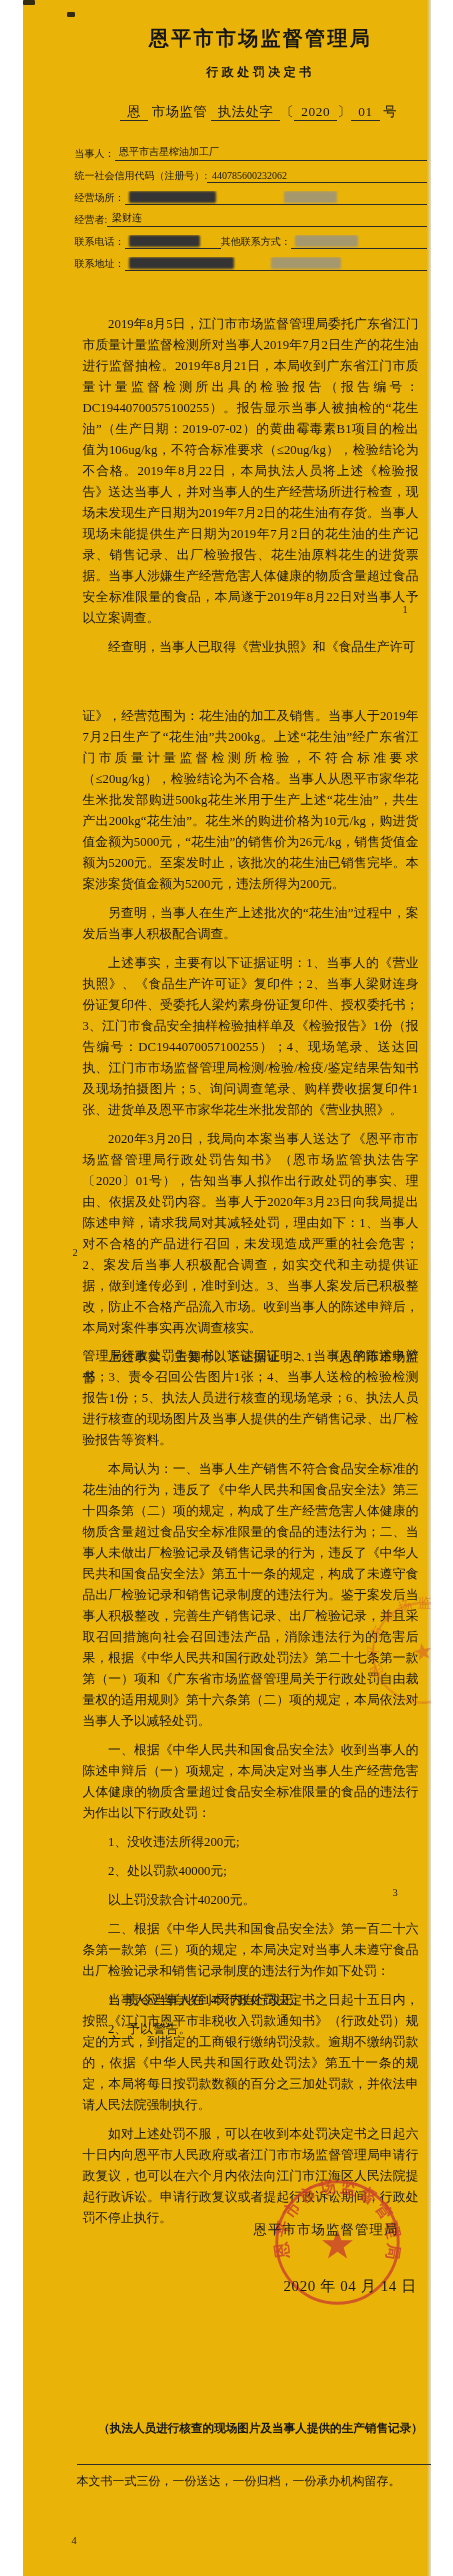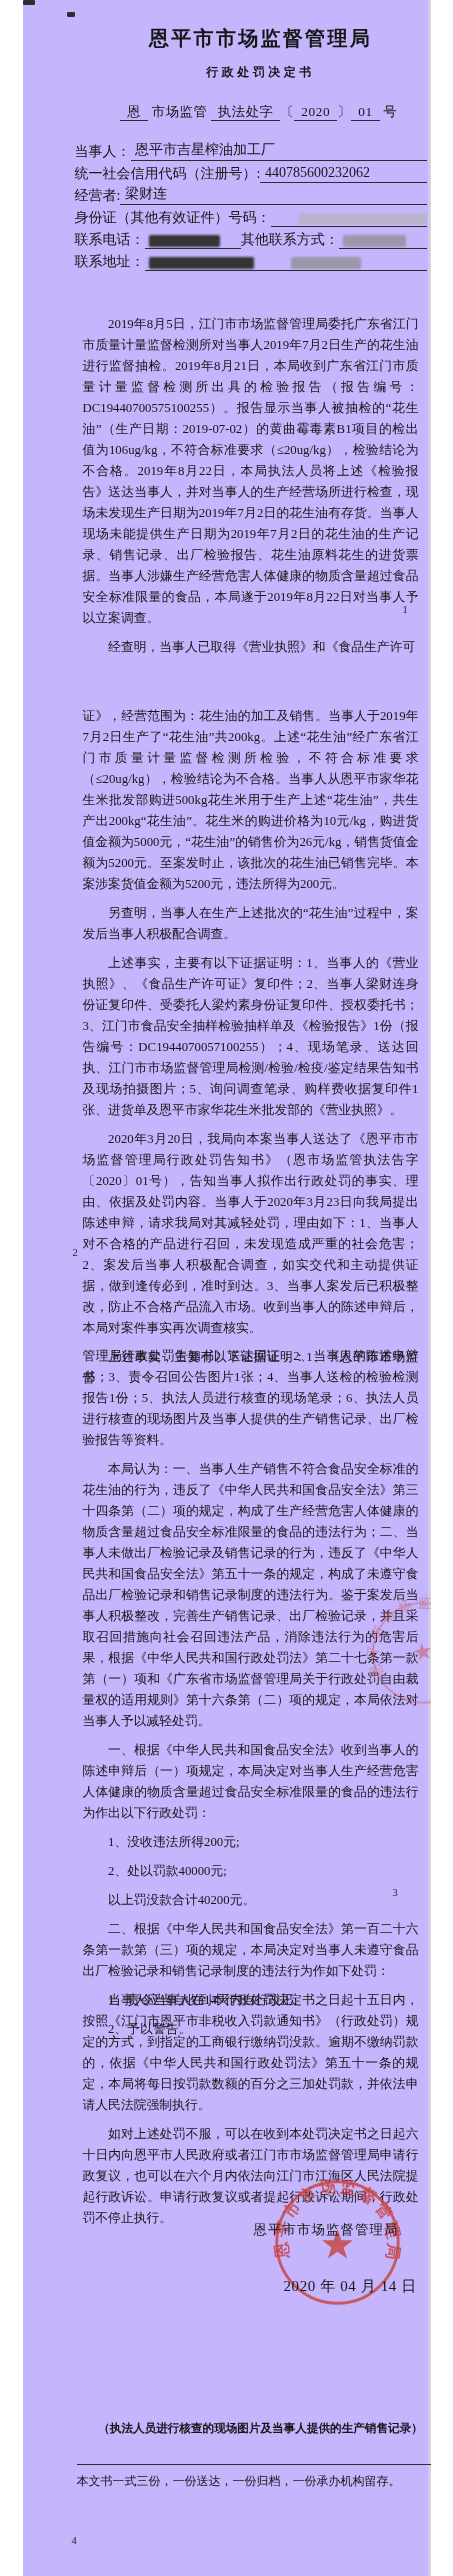--- a/index.html
+++ b/index.html
@@ -1,37 +1,37 @@
 <!DOCTYPE html>
 <html style="font-size:9.3px"><head>
 <meta charset="utf-8">
 <style>
   html,body{margin:0;padding:0;background:#ffffff;}
   .sheet{
     position:relative; width:408px; height:2576px; margin:0 auto;
-    background:#c4b5fd; overflow:hidden;
+    background:#eab308; overflow:hidden;
     font-family:"Liberation Serif","DejaVu Serif",serif; color:#161616;
   }
   .edge-shade{position:absolute; right:0; top:0; width:4px; height:100%;
     background:linear-gradient(to left,#dcdcda,rgba(220,220,218,0)); }
   .smudge{position:absolute; background:#141414; border-radius:1.2px; opacity:.85;}
   #sm0{left:0; top:0; width:12.8px; height:5.2px;}
   #sm1{left:44px; top:12px; width:8.7px; height:4.6px;}
   #sm2{left:409px; top:14.5px; width:6.4px; height:4px;}
 
   .centerband{position:absolute; left:35px; width:406px; text-align:center;}
   #title-block{top:23px;}
   .t1{font-size:20px; font-weight:bold; letter-spacing:2.3px; line-height:30px;}
   .t2{font-size:12px; font-weight:bold; letter-spacing:3.5px; line-height:30px; margin-top:3.5px;}
   #docket{top:103px; font-size:13.3px; letter-spacing:0.6px;}
   #docket .u{border-bottom:1.2px solid #2c2c2c; padding:0 7px 0.6px;}
   #docket .sp{padding:0 3.5px;}
 
   #party{position:absolute; left:52px; top:139px; width:352px;}
-  .prow{display:flex; align-items:flex-end; height:22px; font-size:14px; white-space:nowrap;}
+  .prow{display:flex; align-items:flex-end; height:22px; font-size:10px; white-space:nowrap;}
   .plabel{flex:0 0 auto;}
   .pval{flex:1 1 auto; border-bottom:1.2px solid #2b2b2b; padding:0 4.6px 1.2px; overflow:hidden;}
   .pval.narrow{flex:0 0 87px;}
   .redact{display:inline-block; height:12px; vertical-align:bottom; border-radius:1.7px; filter:blur(1.2px);}
   .rdark{background:#343434;}
   .rmid{background:#8f8f8f; opacity:.75;}
   .rlight{background:#b4b4b4; opacity:.6;}
 
   .pbody{position:absolute; left:52px; width:352px; text-align:justify;
     font-size:12.8px; line-height:21px;}
@@ -78,26 +78,26 @@
   <div id="party">
     <div class="prow">
       <span class="plabel">当事人：</span>
       <span class="pval">恩平市吉星榨油加工厂</span>
     </div>
     <div class="prow">
       <span class="plabel">统一社会信用代码（注册号）:</span>
       <span class="pval">440785600232062</span>
     </div>
     <div class="prow">
+      <span class="plabel">经营场所：</span>
+      <span class="pval"><span class="redact rdark" style="width:87px"></span><span class="redact rmid" style="width:53px; margin-left:68px"></span></span>
+    </div>
+    <div class="prow">
       <span class="plabel">经营者:</span>
       <span class="pval">梁财连</span>
-    </div>
-    <div class="prow">
-      <span class="plabel">身份证（其他有效证件）号码：</span>
-      <span class="pval"><span class="redact rlight" style="width:138px; margin-left:23px"></span></span>
     </div>
     <div class="prow">
       <span class="plabel">联系电话：</span>
       <span class="pval narrow"><span class="redact rdark" style="width:71px"></span></span>
       <span class="plabel">其他联系方式：</span>
       <span class="pval"><span class="redact rmid" style="width:63px"></span></span>
     </div>
     <div class="prow">
       <span class="plabel">联系地址：</span>
       <span class="pval"><span class="redact rdark" style="width:105px"></span><span class="redact rmid" style="width:70px; margin-left:37px"></span></span>

